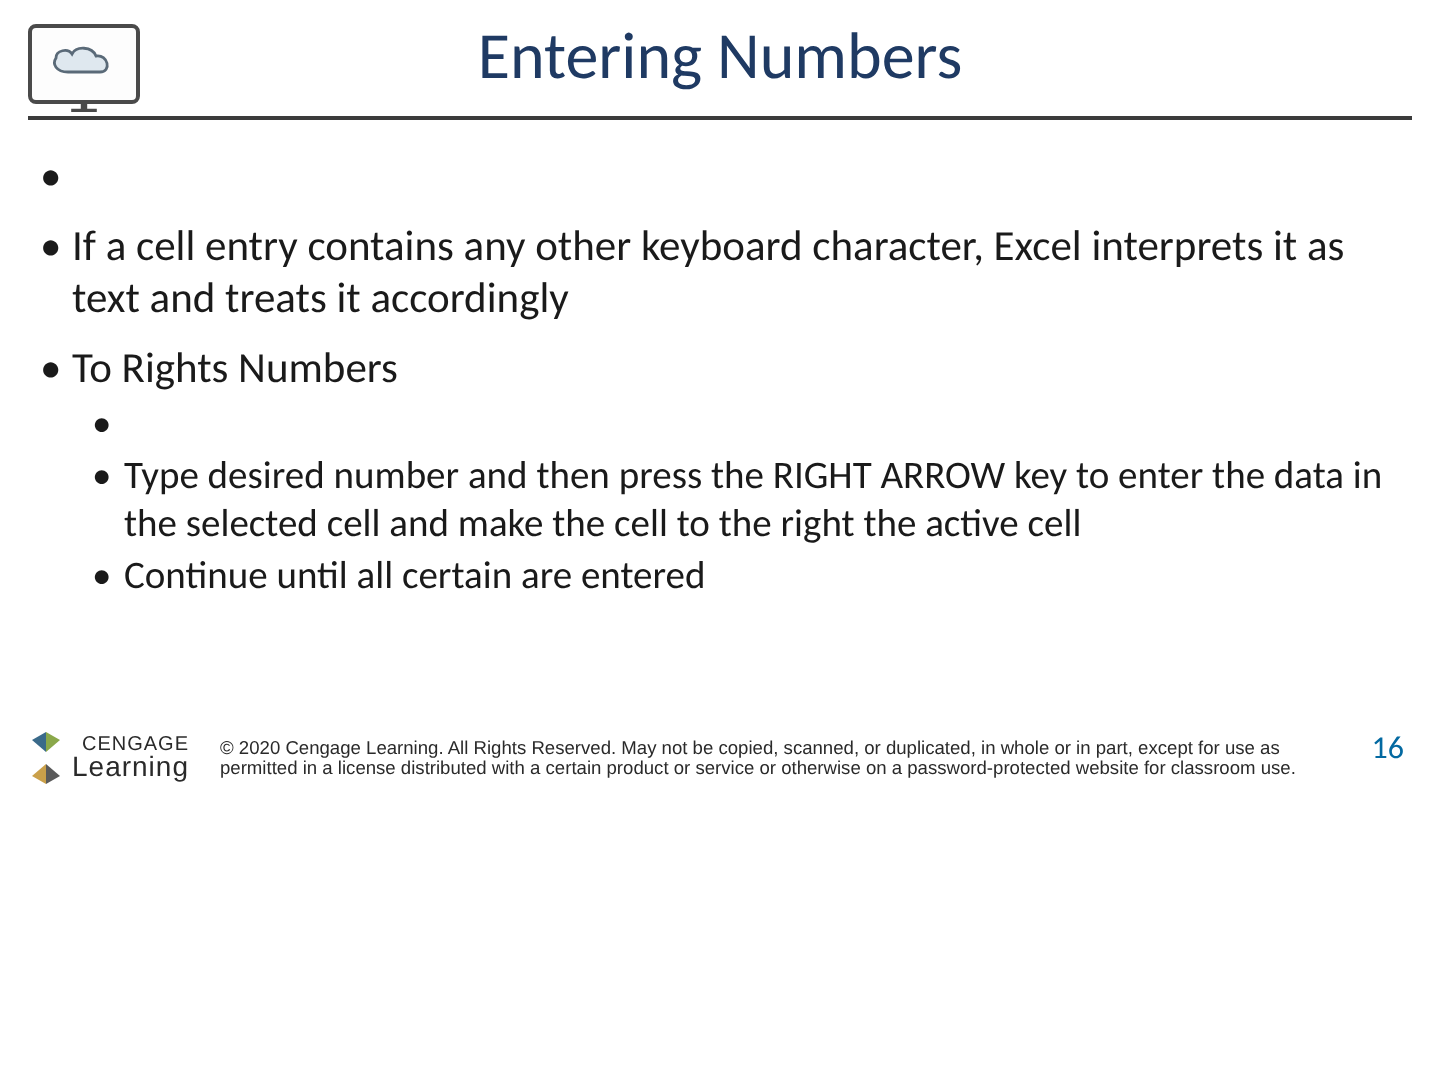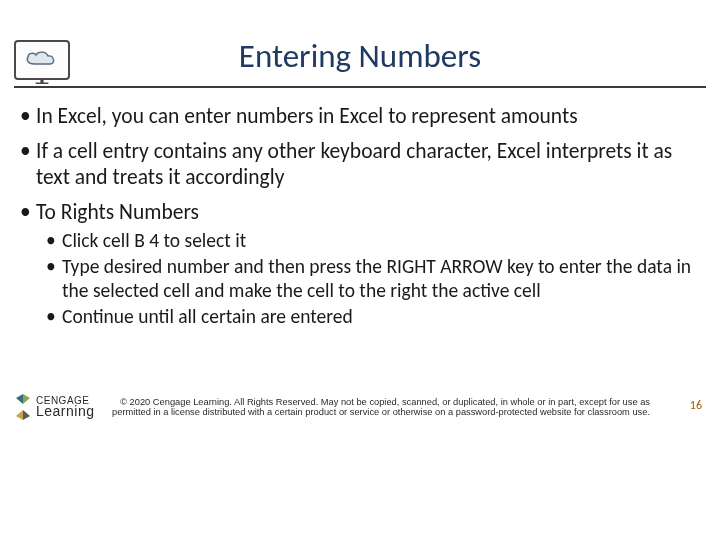--- a/index.html
+++ b/index.html
@@ -11,21 +11,20 @@
     font-family: Calibri, "Segoe UI", Arial, sans-serif;
     color: #1a1a1a;
     overflow: hidden;
     position: relative;
   }
   .slide {
     width: 720px;
     height: 408px;
     position: relative;
     box-sizing: border-box;
-    margin-top: 28px;
   }
   .header-icon {
     position: absolute;
     left: 14px;
     top: 12px;
     width: 56px;
     height: 40px;
     border: 2px solid #4a4a4a;
     border-radius: 4px;
     background: #fdfdfd;
@@ -117,40 +116,41 @@
   }
   .logo-mark {
     width: 18px;
     height: 26px;
     position: relative;
   }
   .logo-text {
     font-family: Arial, sans-serif;
     line-height: 0.9;
     letter-spacing: 0.5px;
+    text-align: right;
   }
   .logo-text .l1 { font-size: 10px; font-weight: 400; color: #2a2a2a; }
   .logo-text .l2 { font-size: 14px; font-weight: 400; color: #2a2a2a; }
   .copyright {
     position: absolute;
     left: 110px;
     right: 70px;
     bottom: 8px;
     font-size: 9.3px;
     line-height: 1.15;
-    text-align: right;
+    text-align: left;
     color: #2a2a2a;
     font-family: Arial, sans-serif;
   }
   .page-num {
     position: absolute;
     right: 18px;
     bottom: 14px;
-    font-size: 12px;
-    color: #a16207;
+    font-size: 16px;
+    color: #0369a1;
   }
 </style>
 </head>
 <body>
 
 <div class="slide">
 
   <div class="header-icon">
     <div class="cloud">
       <svg viewBox="0 0 40 20" width="40" height="20">
@@ -162,37 +162,35 @@
     </svg>
   </div>
 
   <div class="title">Entering Numbers</div>
   <div class="title-underline"></div>
 
   <div class="body">
 
     <div class="bullet-l1">
       <span class="marker">•</span>
-      <span>In Excel, you can enter numbers in Excel to represent amounts</span>
     </div>
 
     <div class="bullet-l1">
       <span class="marker">•</span>
       <span>If a cell entry contains any other keyboard character, Excel interprets it as text and treats it accordingly</span>
     </div>
 
     <div class="bullet-l1" style="margin-bottom:4px;">
       <span class="marker">•</span>
       <span>To Rights Numbers</span>
     </div>
 
     <div class="sub-group">
       <div class="bullet-l2">
         <span class="marker">•</span>
-        <span>Click cell B 4 to select it</span>
       </div>
       <div class="bullet-l2">
         <span class="marker">•</span>
         <span>Type desired number and then press the RIGHT ARROW key to enter the data in the selected cell and make the cell to the right the active cell</span>
       </div>
       <div class="bullet-l2">
         <span class="marker">•</span>
         <span>Continue until all certain are entered</span>
       </div>
     </div>

